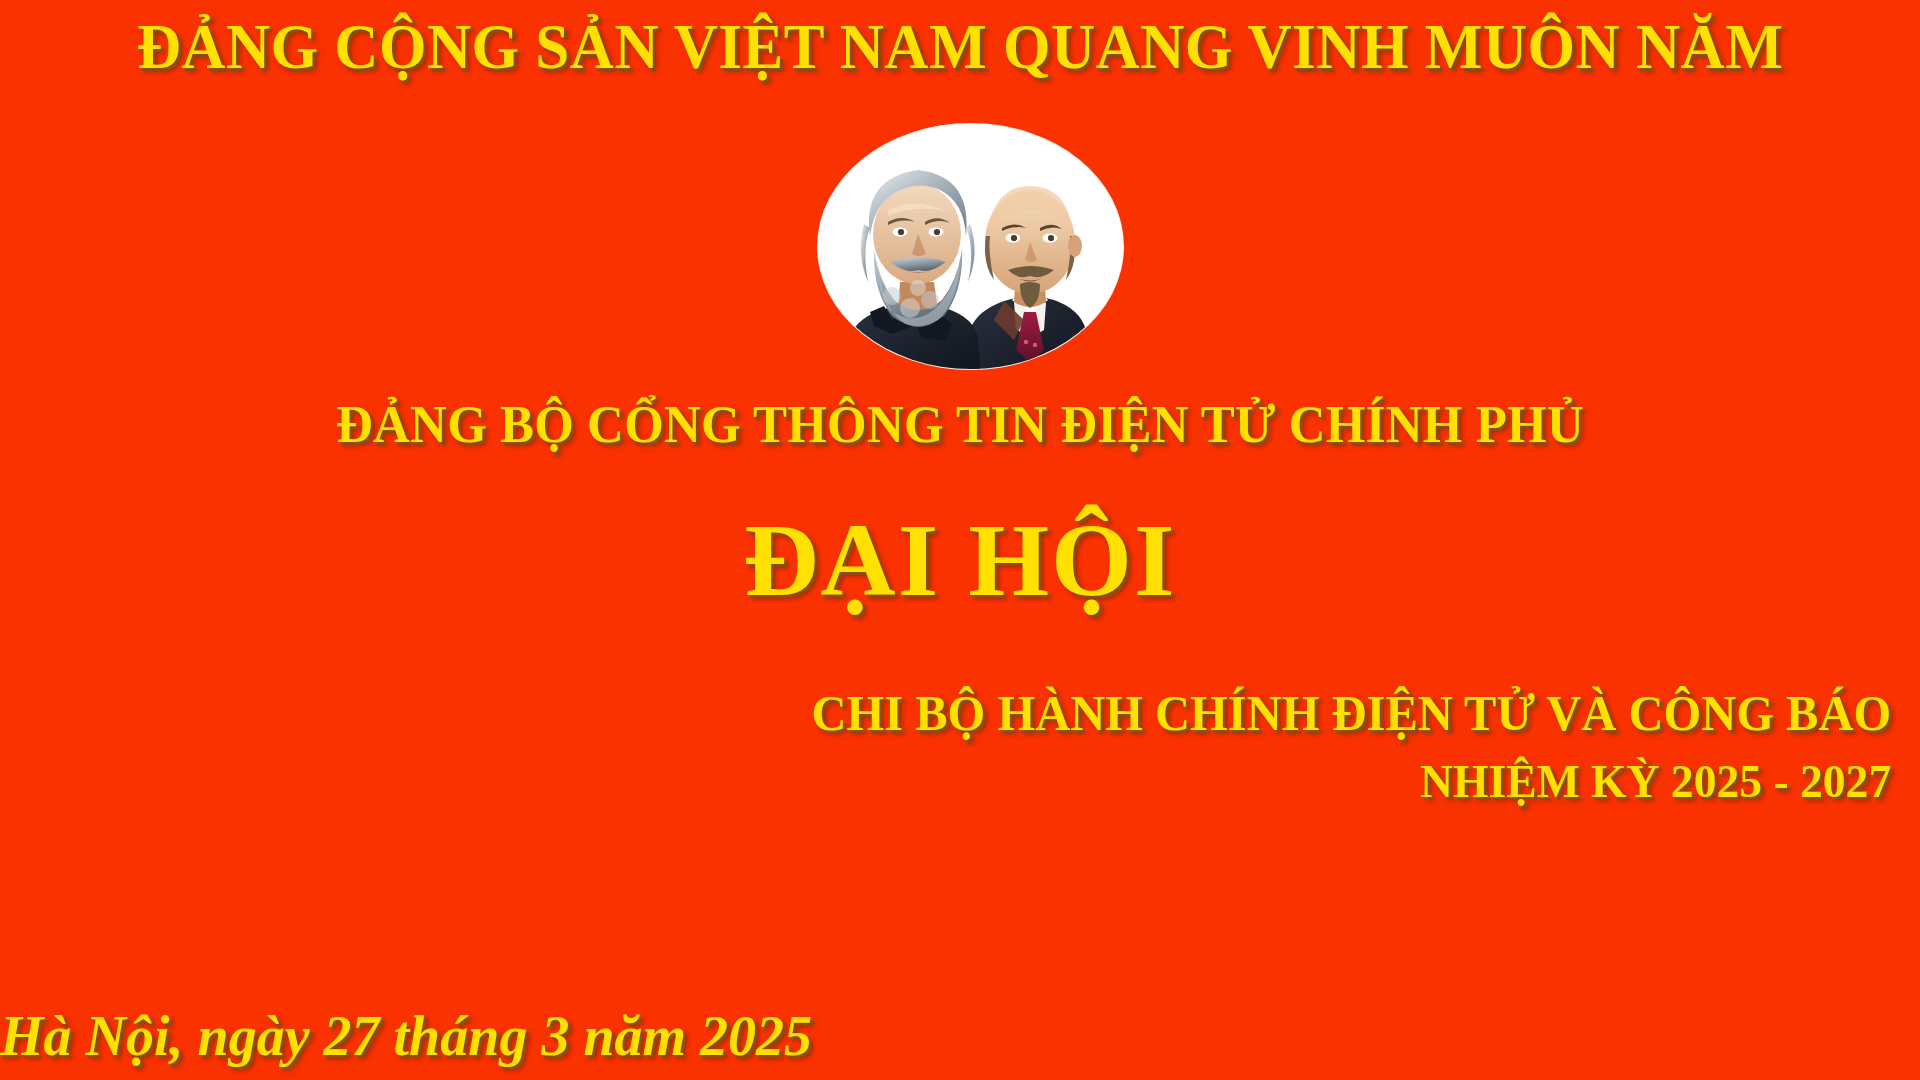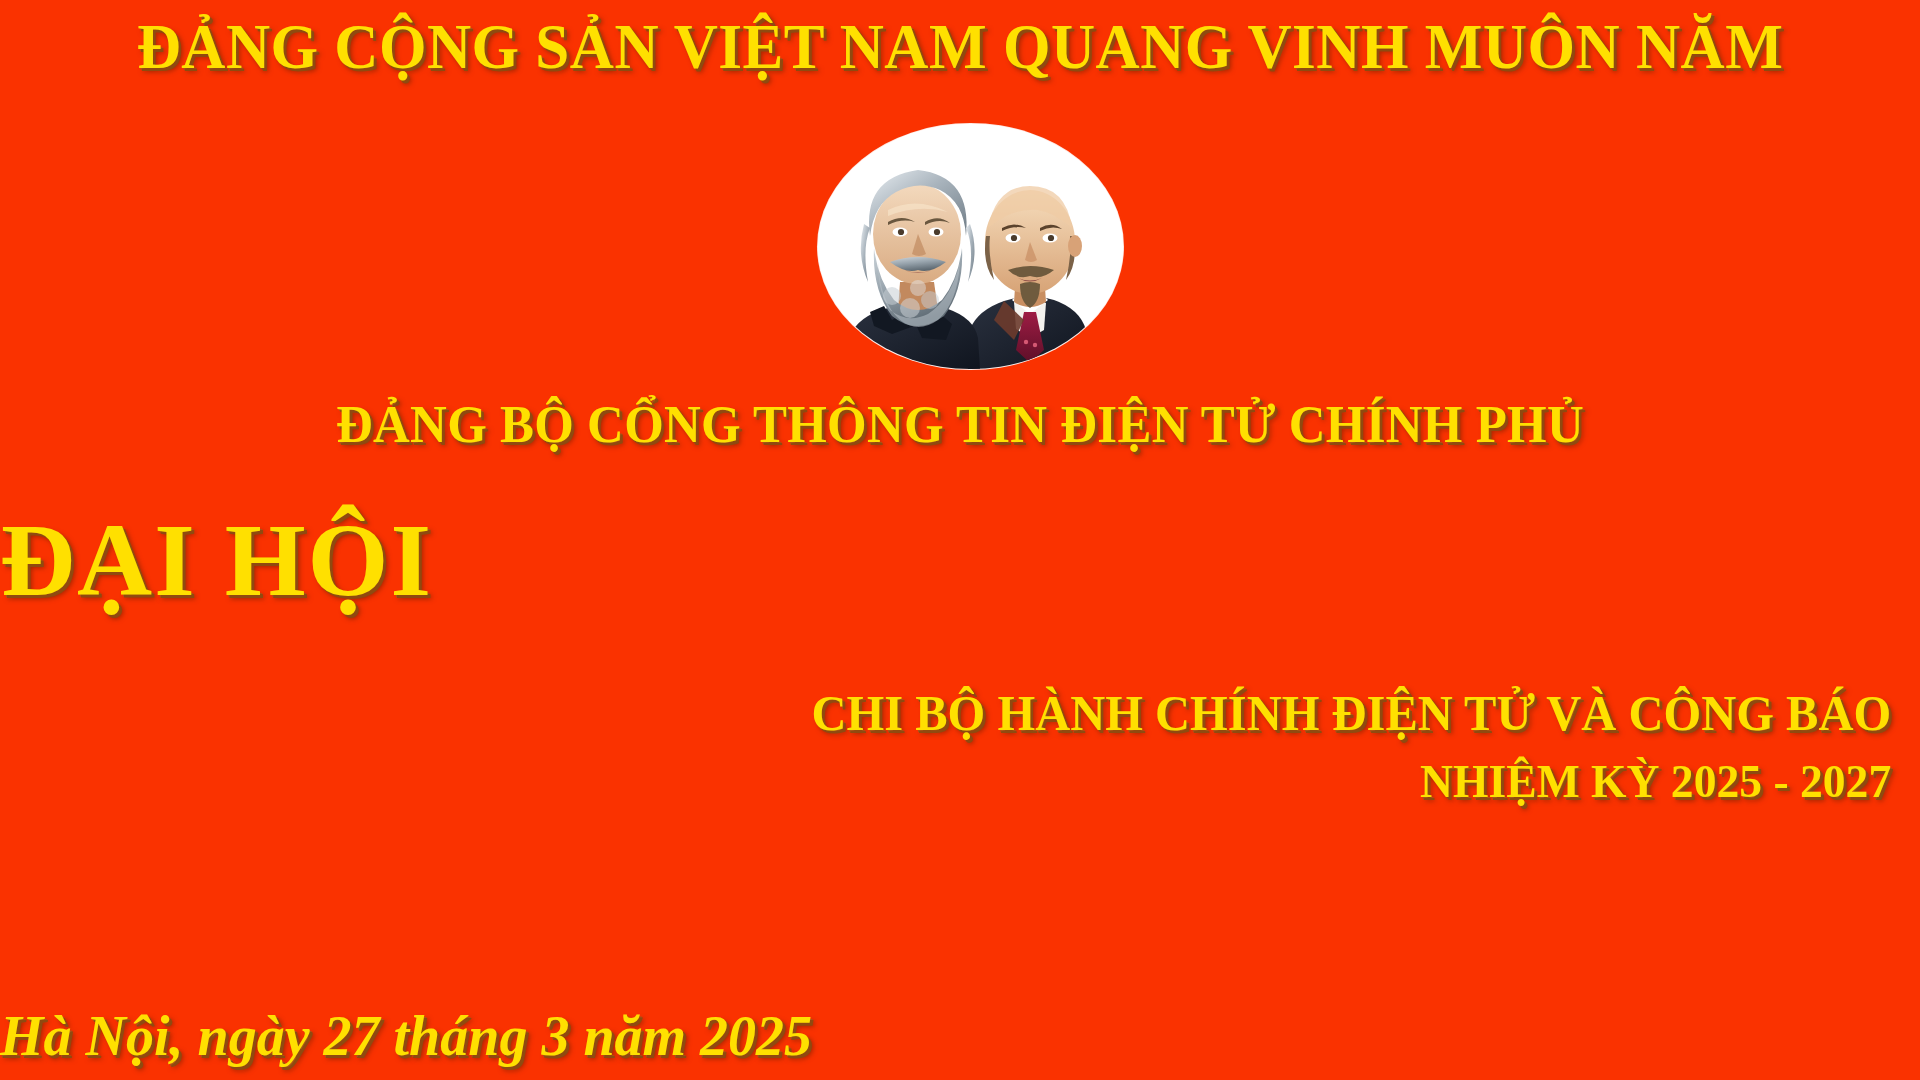--- a/index.html
+++ b/index.html
@@ -75,21 +75,21 @@
     letter-spacing: 0.3px;
     transform: scaleX(0.96);
   }
 
   
   .maintitle {
     position: absolute;
     top: 500px;
     left: 0;
     width: 1920px;
-    text-align: left;
+    text-align: center;
     font-size: 104px;
     font-weight: bold;
     letter-spacing: 2px;
   }
 
   
   .subblock {
     position: absolute;
     top: 688px;
     left: 0;

